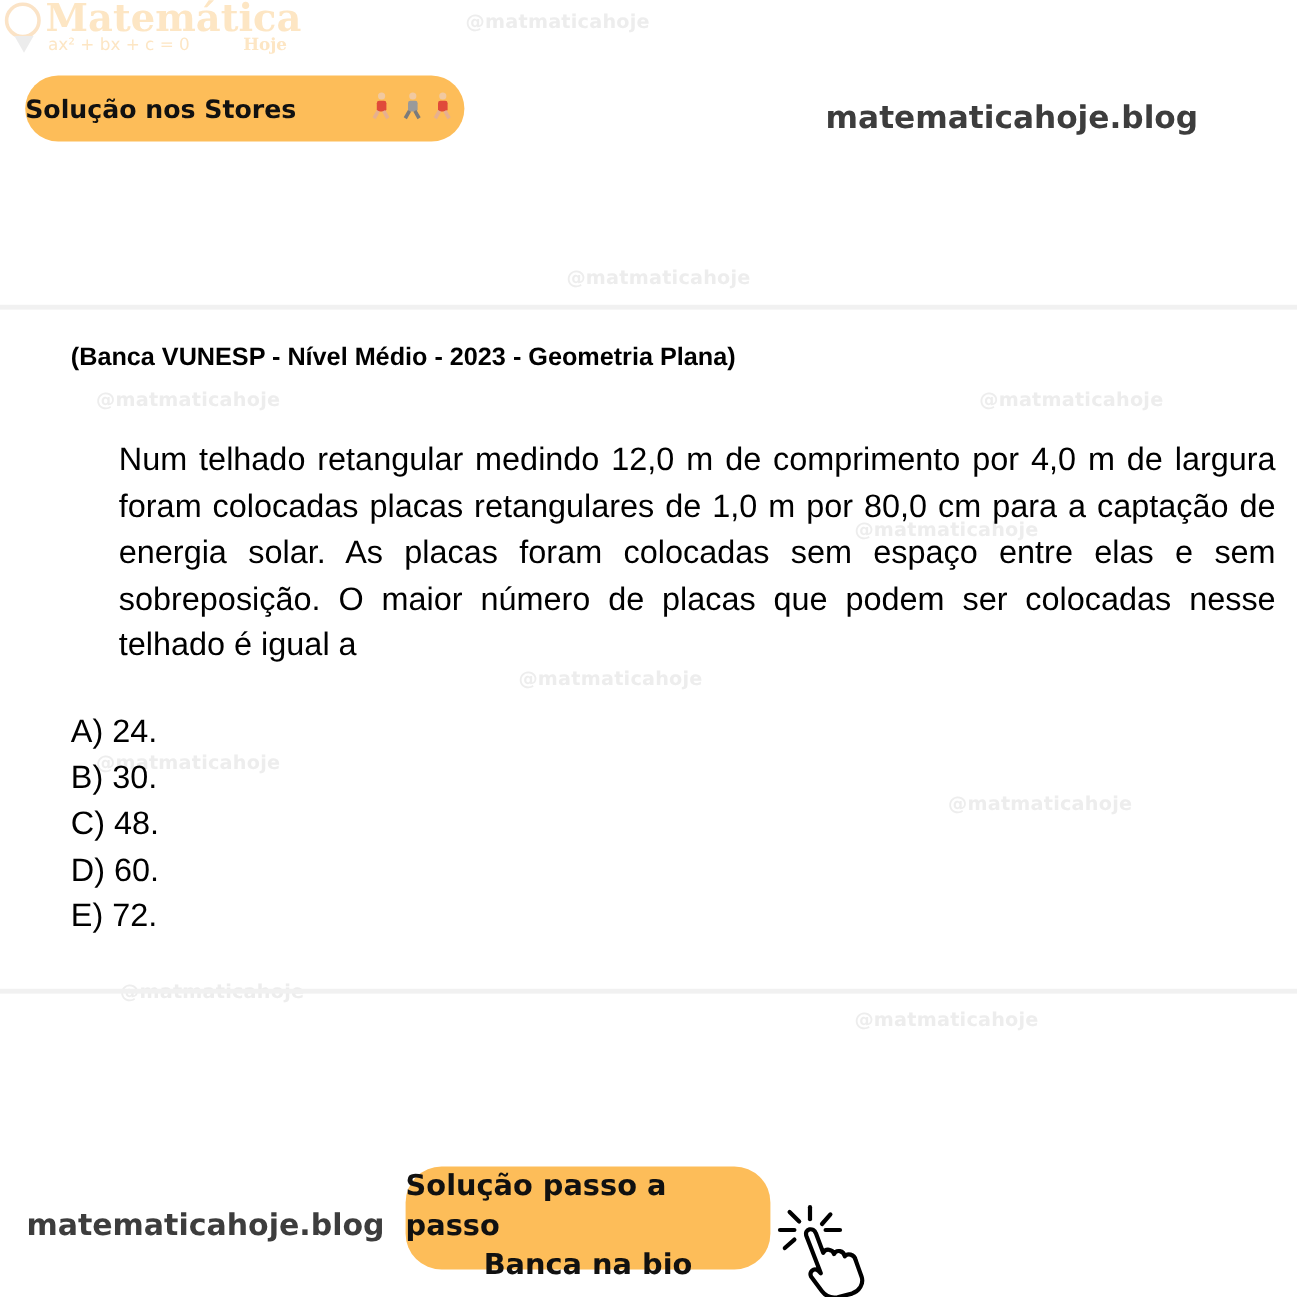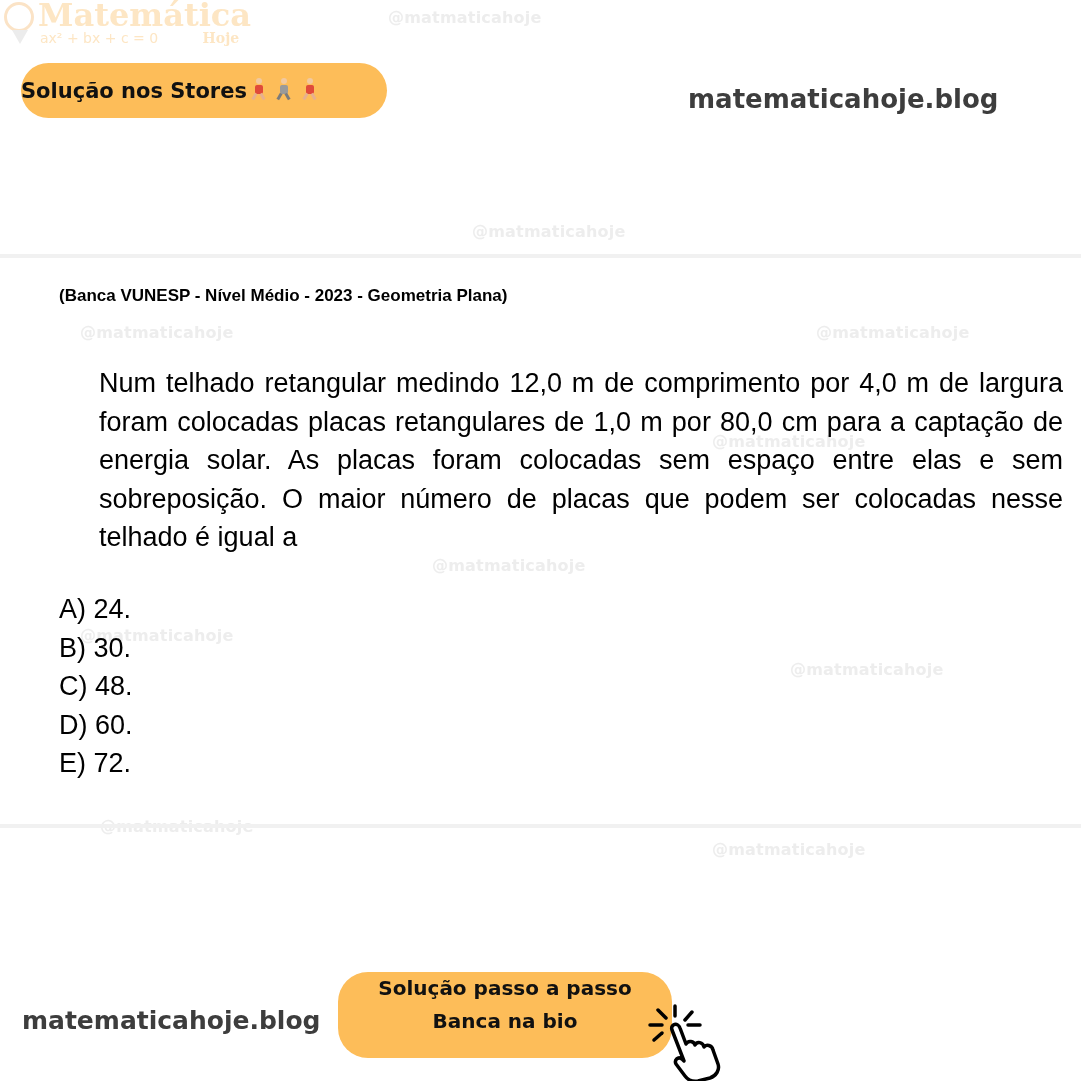--- a/index.html
+++ b/index.html
@@ -26,42 +26,42 @@
   .logo-pin {
     position: absolute; left: 4px; top: 2px; width: 30px; height: 30px; border-radius: 50%;
     border: 3px solid #fbe3c6; box-sizing: border-box;
   }
   .logo-pin-tail {
     position: absolute; left: 12px; top: 30px; width: 0; height: 0;
     border-left: 8px solid transparent; border-right: 8px solid transparent; border-top: 14px solid #ececec;
   }
   .pill {
     position: absolute; background: #fdbd59; color: #111; font-family: "DejaVu Sans", sans-serif;
-    font-weight: bold; display: flex; align-items: center; justify-content: flex-start; box-sizing: border-box;
+    font-weight: bold; display: flex; align-items: center; justify-content: space-between; box-sizing: border-box;
   }
   .pill-top { left: 21px; top: 63px; width: 366px; height: 55px; border-radius: 28px; font-size: 21px; padding-right: 10px; }
   .runners { margin-left: 2px; font-size: 18px; letter-spacing: 1px; }
   .runner { display: inline-block; width: 16px; height: 22px; position: relative; margin-left: 2px; }
   .runner .h { position: absolute; left: 5px; top: 0; width: 6px; height: 6px; border-radius: 50%; background: #f1c9a0; }
   .runner .b { position: absolute; left: 4px; top: 7px; width: 8px; height: 9px; border-radius: 2px; }
   .runner .l1 { position: absolute; left: 2px; top: 15px; width: 3px; height: 7px; background: #e7b08f; transform: rotate(30deg); }
   .runner .l2 { position: absolute; left: 10px; top: 15px; width: 3px; height: 7px; background: #e7b08f; transform: rotate(-30deg); }
   .site-top {
     left: 688px; top: 84px; font-family: "DejaVu Sans", sans-serif; font-weight: bold; font-size: 26px; color: #3d3d3d; white-space: nowrap;
   }
-  .q-title { left: 59px; top: 286px; font-weight: bold; font-size: 17px; white-space: nowrap; }
+  .q-title { left: 59px; top: 286px; font-weight: bold; font-size: 21px; white-space: nowrap; }
   .q-body { left: 59px; top: 364px; width: 964px; font-size: 27px; line-height: 38.5px; text-align: justify; margin-left: 40px; }
   .options { left: 59px; top: 590px; font-size: 27px; line-height: 38.5px; }
   .option { white-space: nowrap; }
   .site-bottom {
     left: 22px; top: 1006px; font-family: "DejaVu Sans", sans-serif; font-weight: bold; font-size: 25px; color: #3d3d3d; white-space: nowrap;
   }
   .pill-bottom {
-    left: 338px; top: 972px; width: 334px; height: 86px; border-radius: 30px; flex-direction: column;
-    font-size: 20px; line-height: 33px;
+    left: 338px; top: 972px; width: 304px; height: 86px; border-radius: 30px; flex-direction: column;
+    font-size: 24px; line-height: 33px;
   }
   .hand { left: 640px; top: 998px; width: 90px; height: 84px; }
 </style>
 </head>
 <body>
 
 <div class="abs logo">
   <div class="logo-pin"></div>
   <div class="logo-pin-tail"></div>
   <div class="logo-title">Matemática</div>

